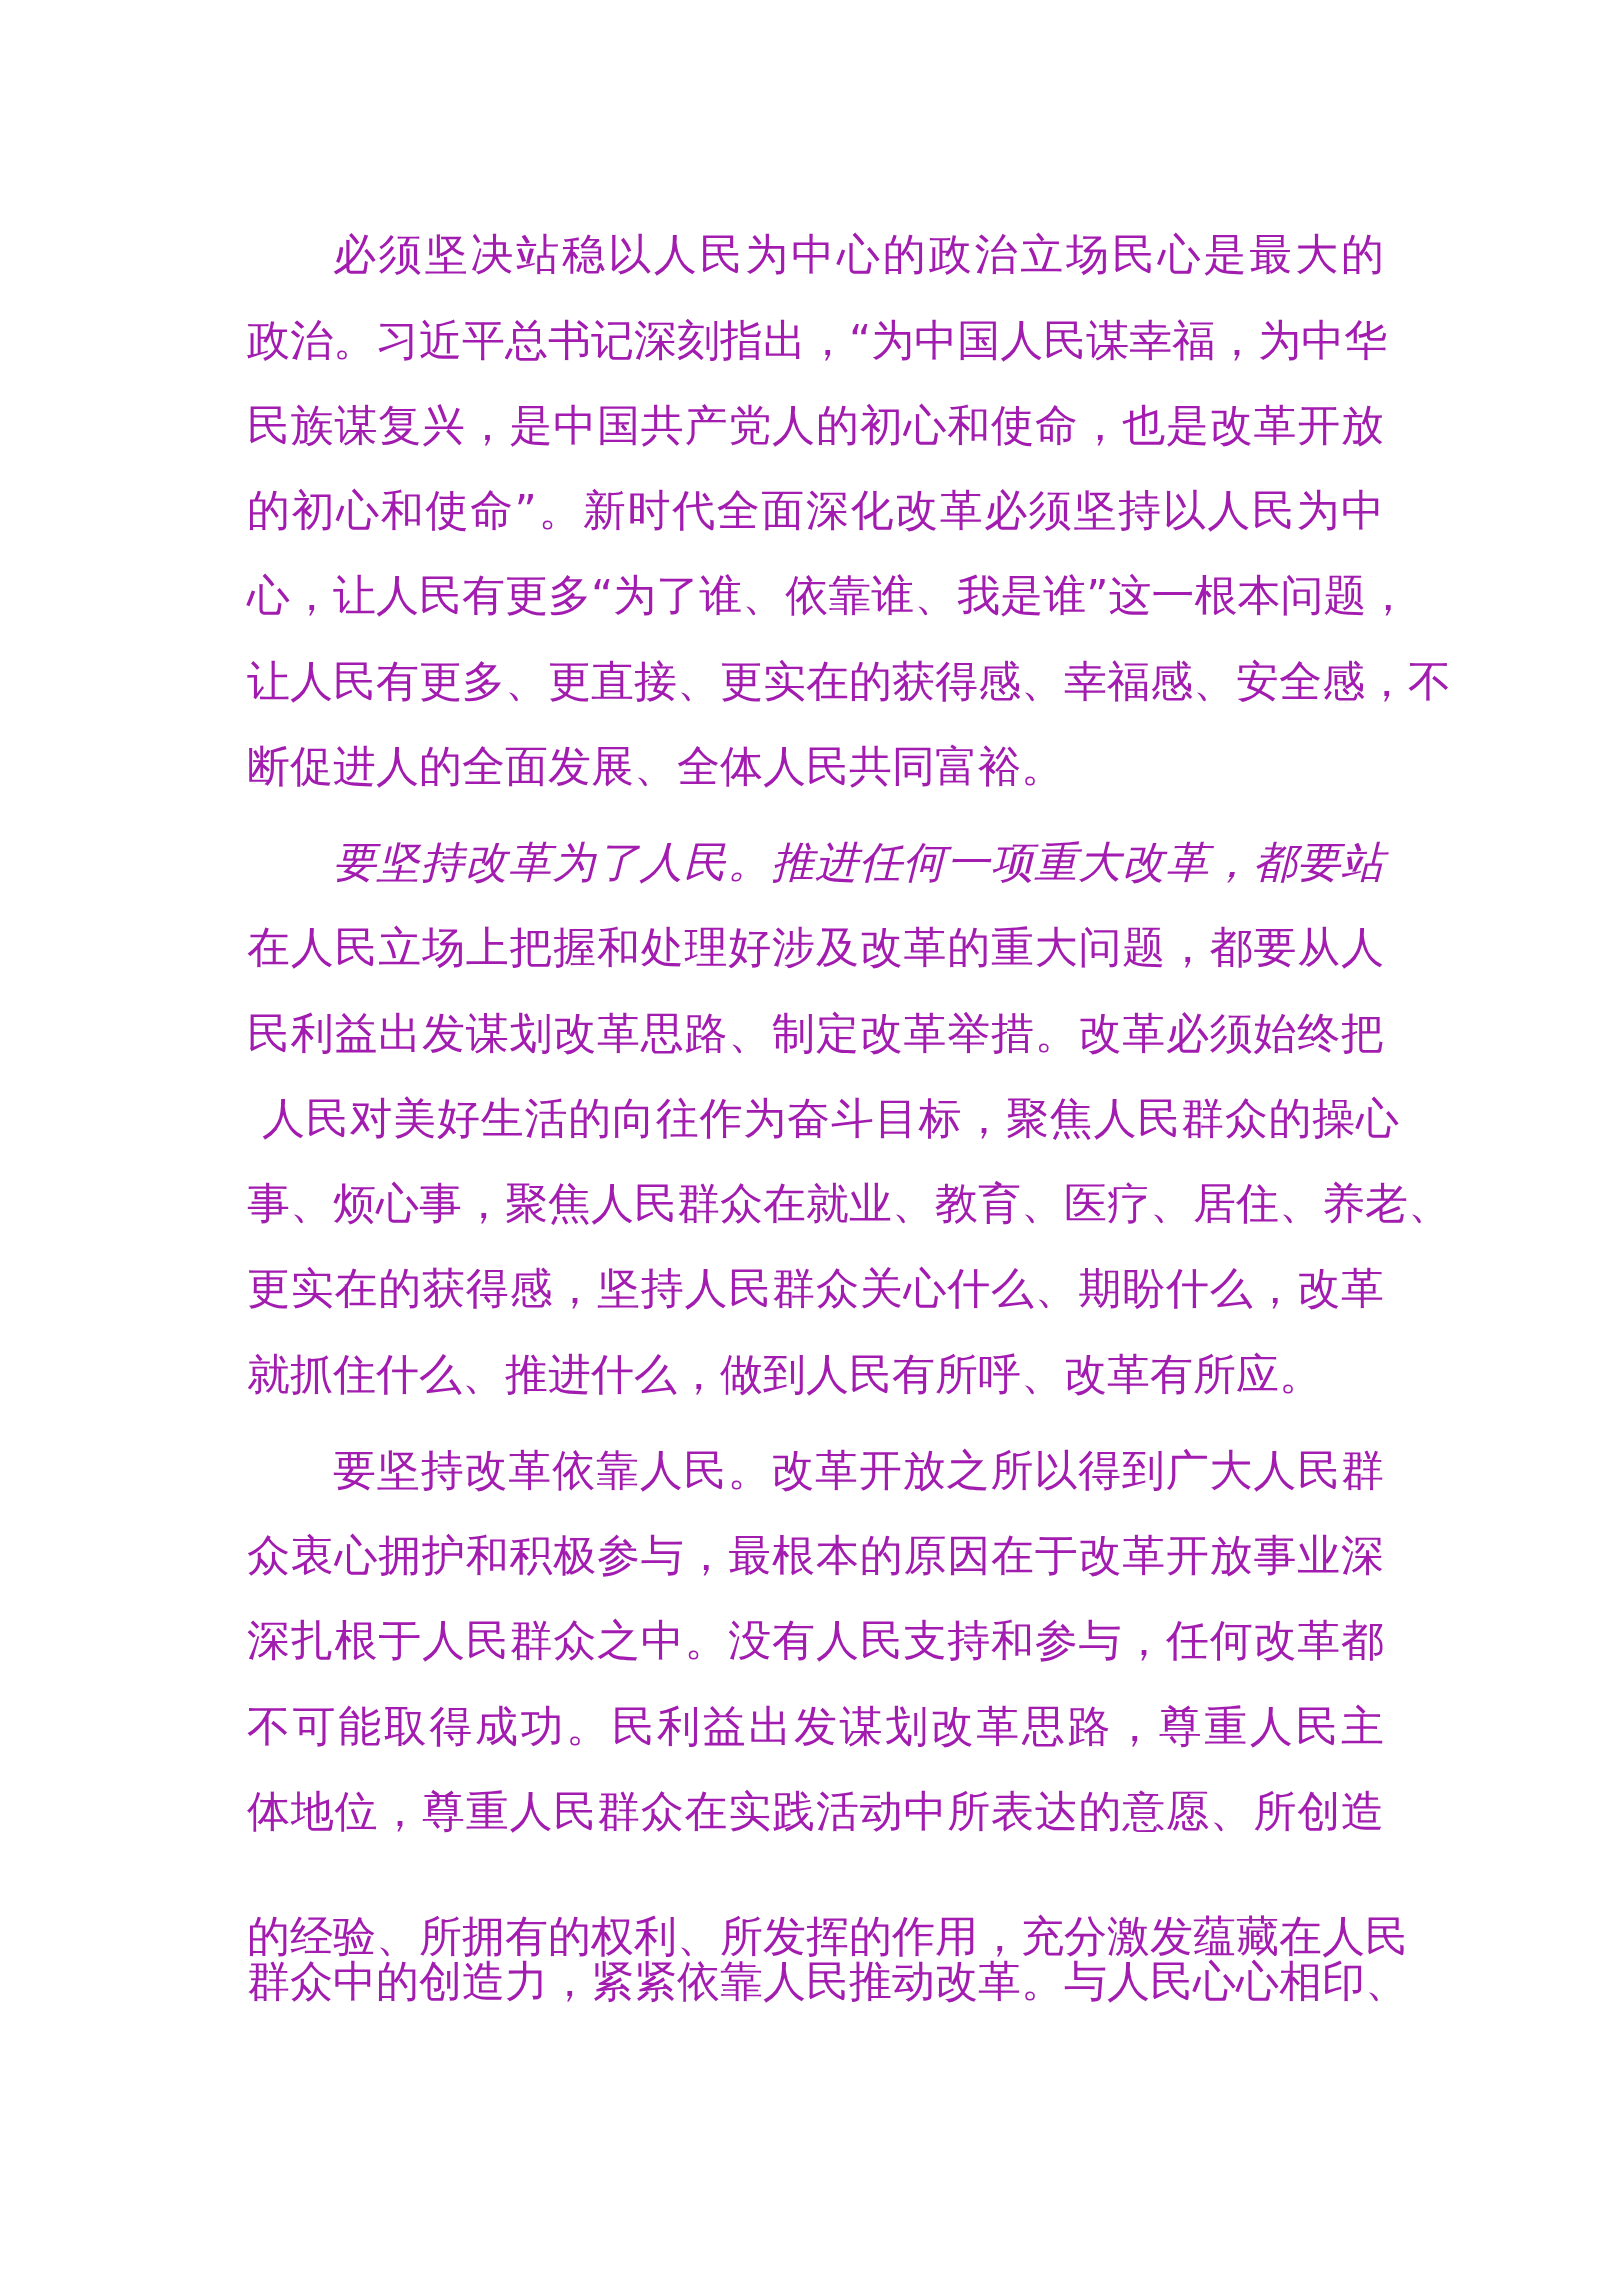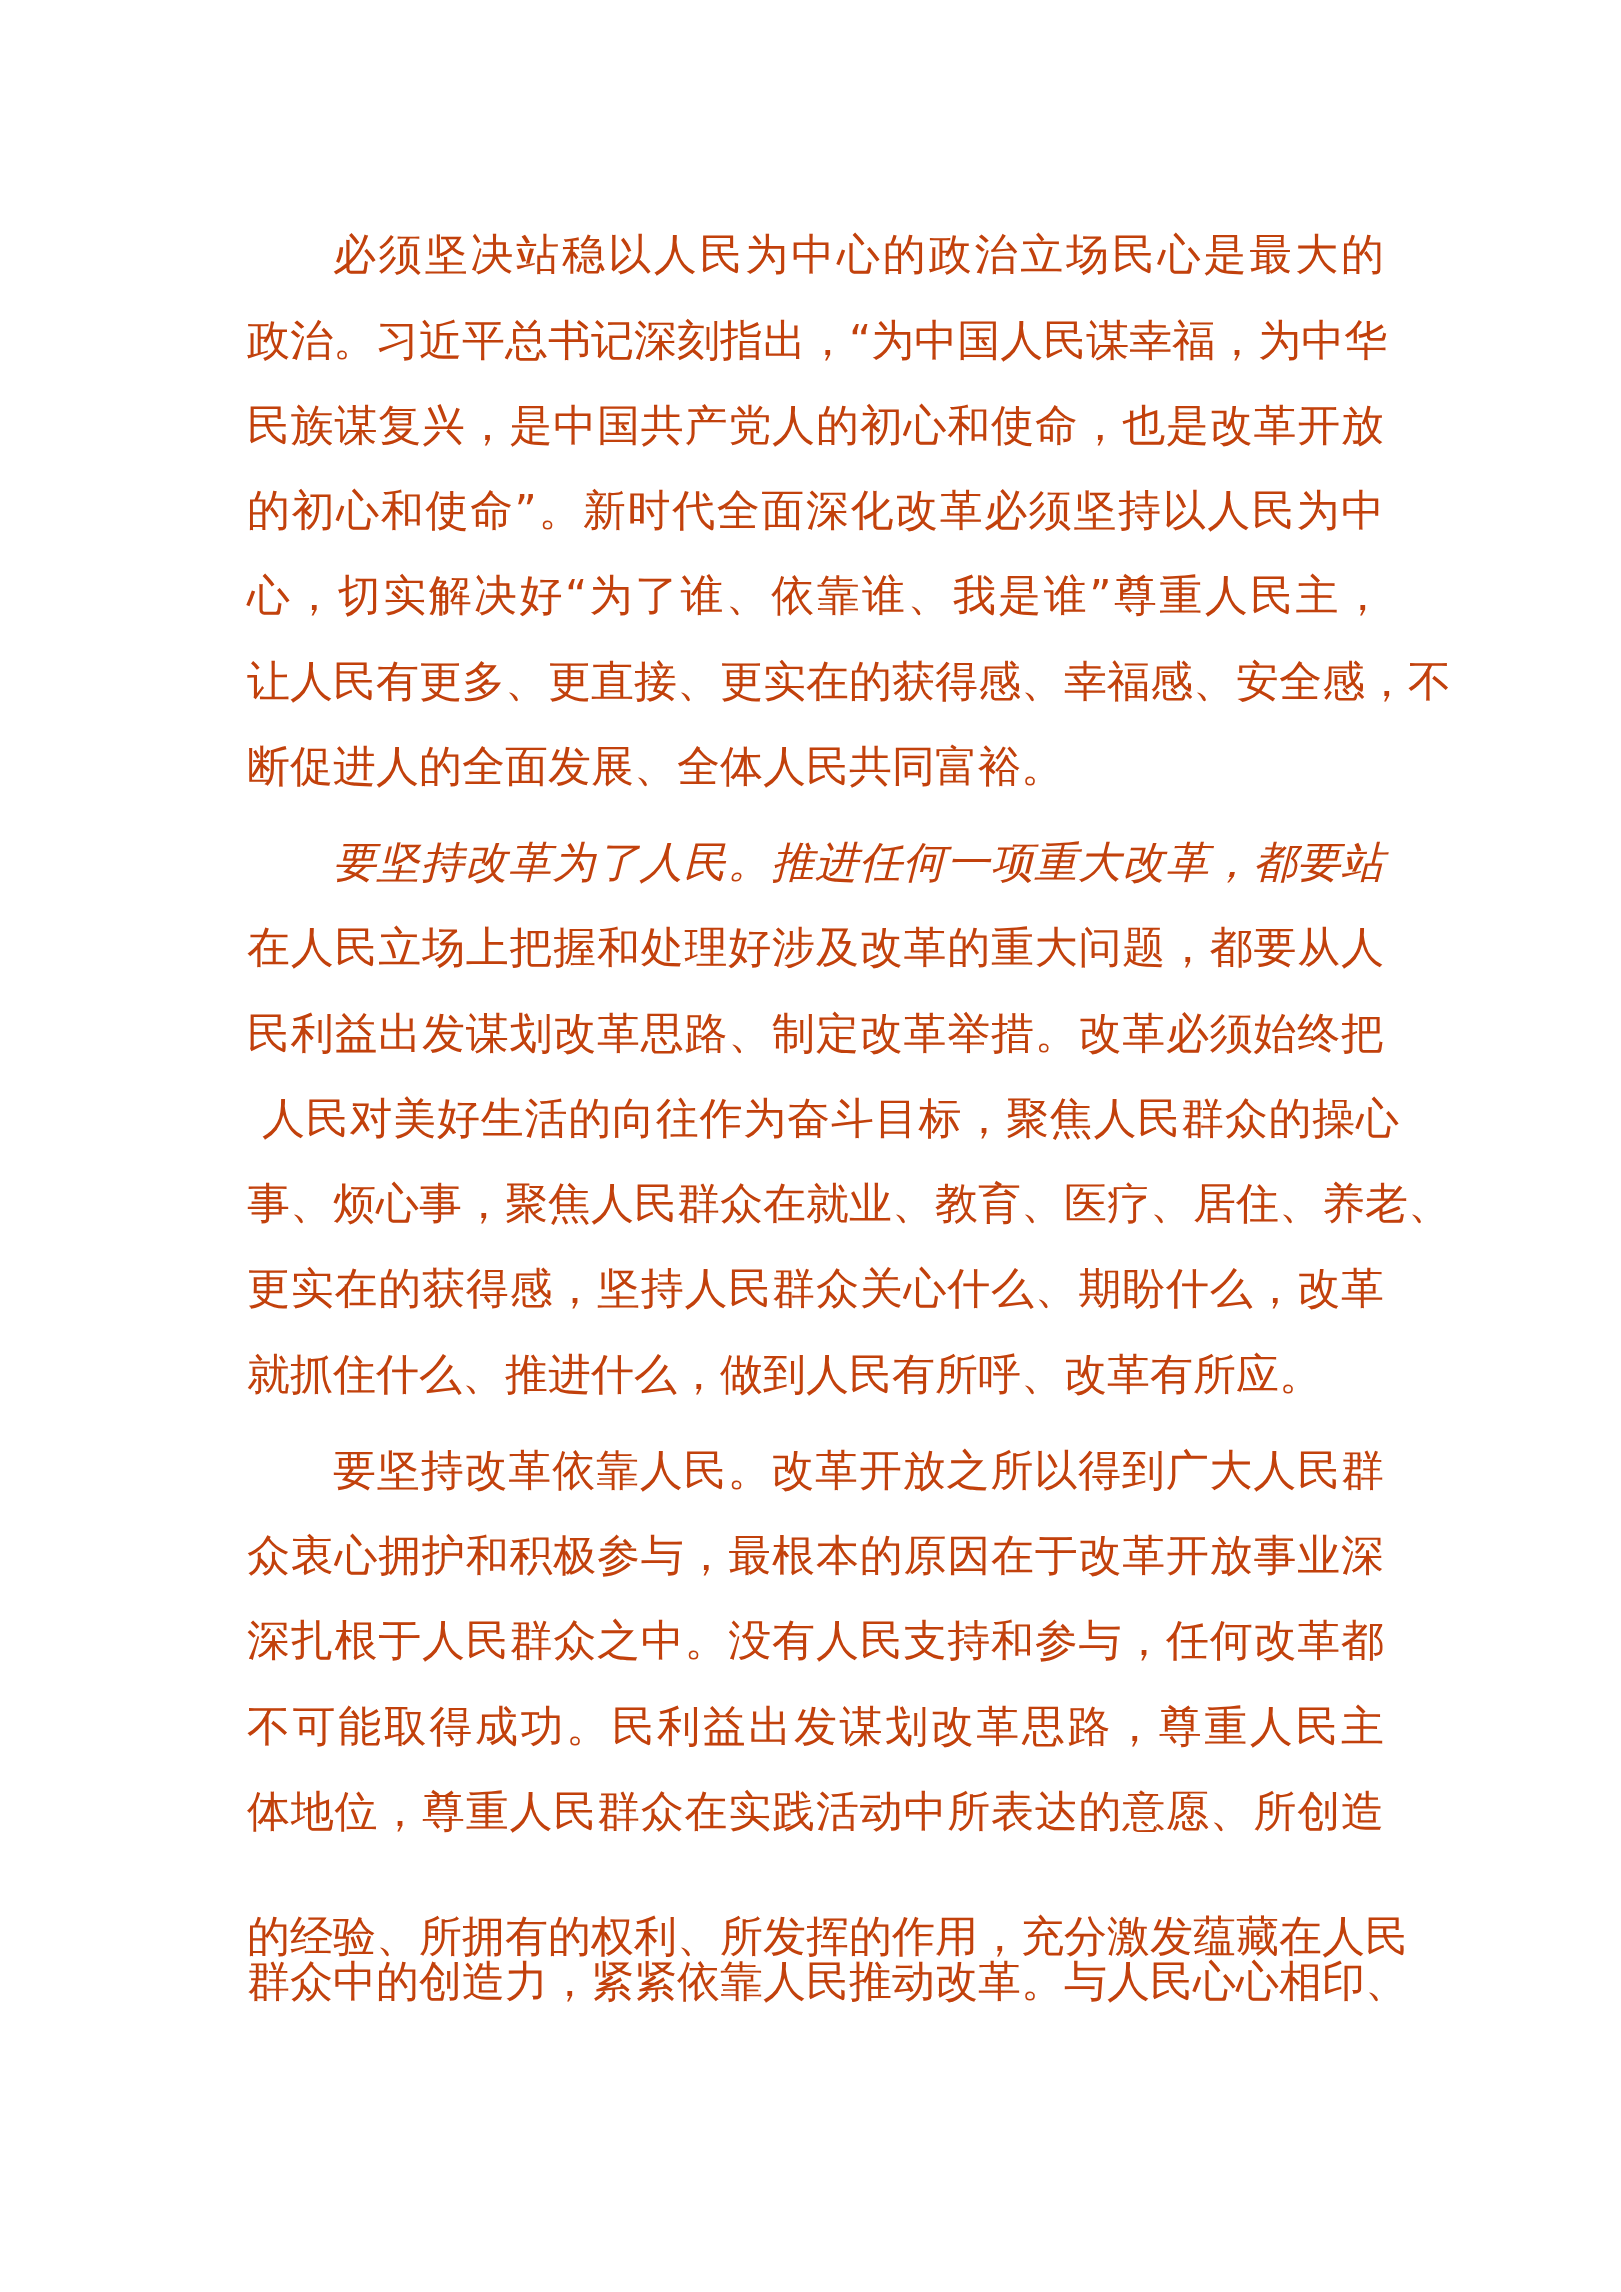--- a/index.html
+++ b/index.html
@@ -9,40 +9,40 @@
     background: #ffffff;
   }
   .line {
     position: absolute;
     left: 247px;
     width: 1137px;
     height: 55px;
     font-family: "DejaVu Sans", "Liberation Sans", sans-serif;
     font-size: 43px;
     line-height: 55px;
-    color: #c2410c;
+    color: #a21caf;
     white-space: nowrap;
     text-align: justify;
     text-align-last: justify;
     letter-spacing: 0;
   }
   .line.indent { left: 333px; width: 1051px; }
   .line.last { text-align-last: left; }
 </style>
 </head>
 <body>
 
 <div class="page">
 
   <div>
     <div class="line indent" style="top:227px;">必须坚决站稳以人民为中心的政治立场民心是最大的</div>
     <div class="line" style="top:313px;">政治。习近平总书记深刻指出，“为中国人民谋幸福，为中华</div>
     <div class="line" style="top:398px;">民族谋复兴，是中国共产党人的初心和使命，也是改革开放</div>
     <div class="line" style="top:483px;">的初心和使命”。新时代全面深化改革必须坚持以人民为中</div>
-    <div class="line" style="top:568px;">心，切实解决好“为了谁、依靠谁、我是谁”尊重人民主，</div>
+    <div class="line" style="top:568px;">心，让人民有更多“为了谁、依靠谁、我是谁”这一根本问题，</div>
     <div class="line" style="top:654px;">让人民有更多、更直接、更实在的获得感、幸福感、安全感，不</div>
     <div class="line last" style="top:739px;">断促进人的全面发展、全体人民共同富裕。</div>
   </div>
 
   <div>
     <div class="line indent" style="top:835px;font-style:italic;">要坚持改革为了人民。推进任何一项重大改革，都要站</div>
     <div class="line" style="top:920px;">在人民立场上把握和处理好涉及改革的重大问题，都要从人</div>
     <div class="line" style="top:1006px;">民利益出发谋划改革思路、制定改革举措。改革必须始终把</div>
     <div class="line" style="top:1091px;margin-left:15px;">人民对美好生活的向往作为奋斗目标，聚焦人民群众的操心</div>
     <div class="line" style="top:1176px;">事、烦心事，聚焦人民群众在就业、教育、医疗、居住、养老、</div>

